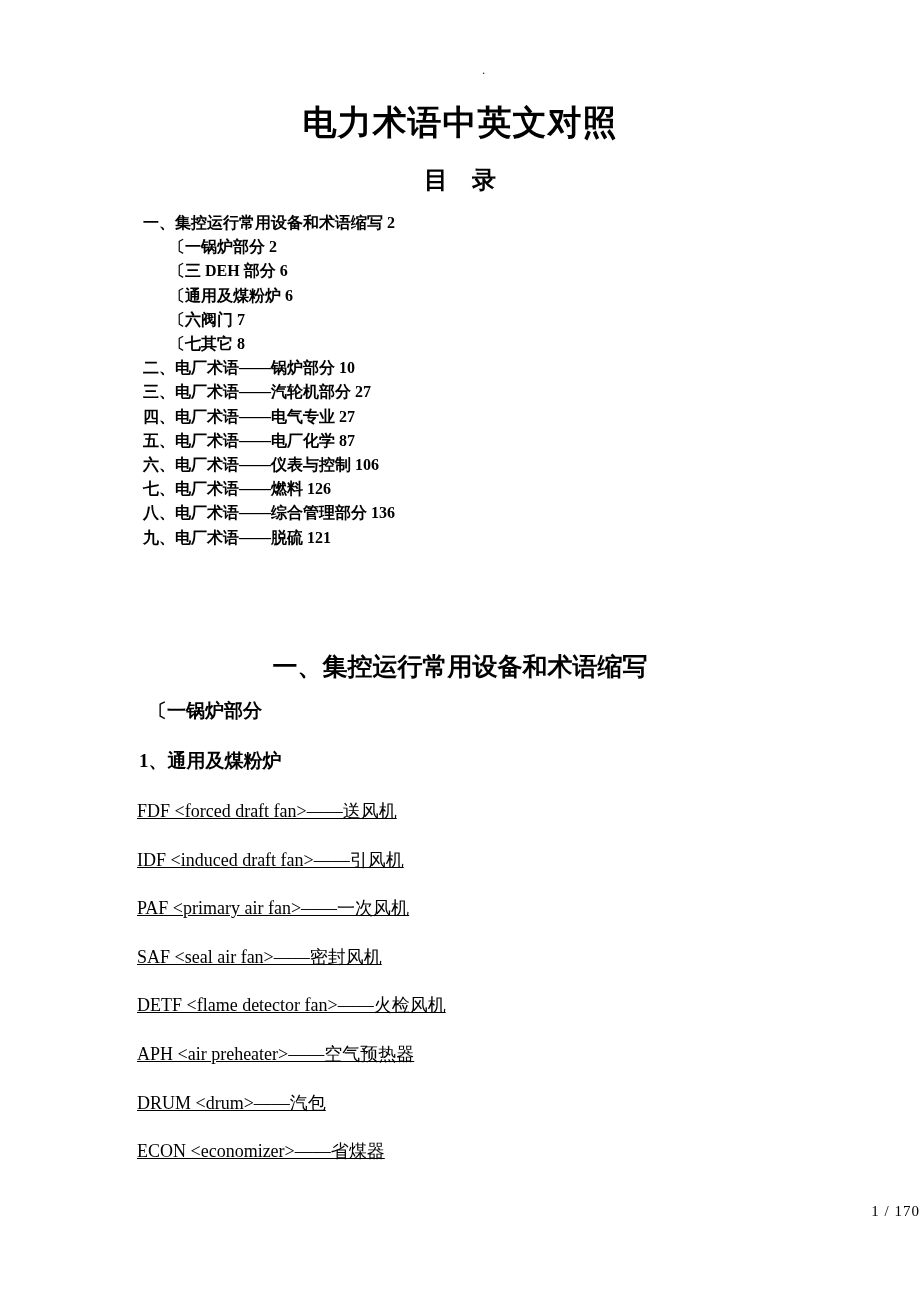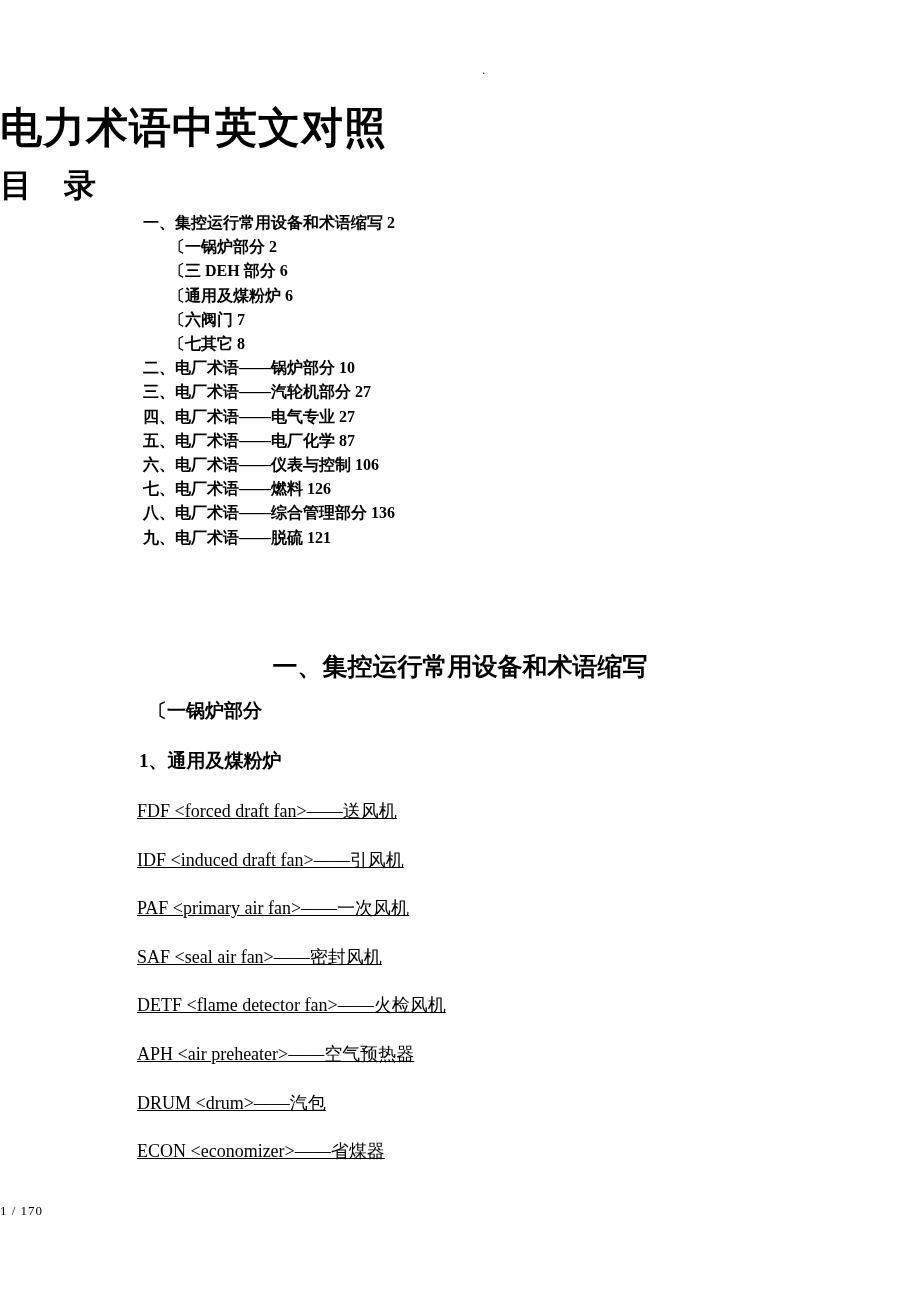--- a/index.html
+++ b/index.html
@@ -22,33 +22,33 @@
     top: 62px;
     left: 482px;
     font-size: 13px;
     color: #333333;
   }
   .doc-title {
     position: absolute;
     top: 100px;
     left: 0;
     width: 100%;
-    text-align: left;
-    font-size: 42px;
+    text-align: center;
+    font-size: 34px;
     font-weight: bold;
     letter-spacing: 1px;
     white-space: nowrap;
   }
   .toc-heading {
     position: absolute;
     top: 164px;
     left: 0;
     width: 100%;
-    text-align: left;
-    font-size: 32px;
+    text-align: center;
+    font-size: 24px;
     font-weight: bold;
     white-space: nowrap;
   }
   .toc {
     position: absolute;
     top: 211px;
     left: 143px;
     font-size: 16px;
     font-weight: bold;
     line-height: 24.2px;
@@ -97,22 +97,22 @@
     height: 48.6px;
     line-height: 24px;
     white-space: nowrap;
     text-decoration: underline;
   }
   .footer {
     position: absolute;
     top: 1203px;
     left: 0;
     width: 100%;
-    text-align: left;
-    font-size: 13px;
+    text-align: right;
+    font-size: 15px;
     letter-spacing: 1px;
     white-space: nowrap;
   }
 </style>
 </head>
 <body>
 
 <div class="page">
 
   <span class="stray-mark">.</span>

